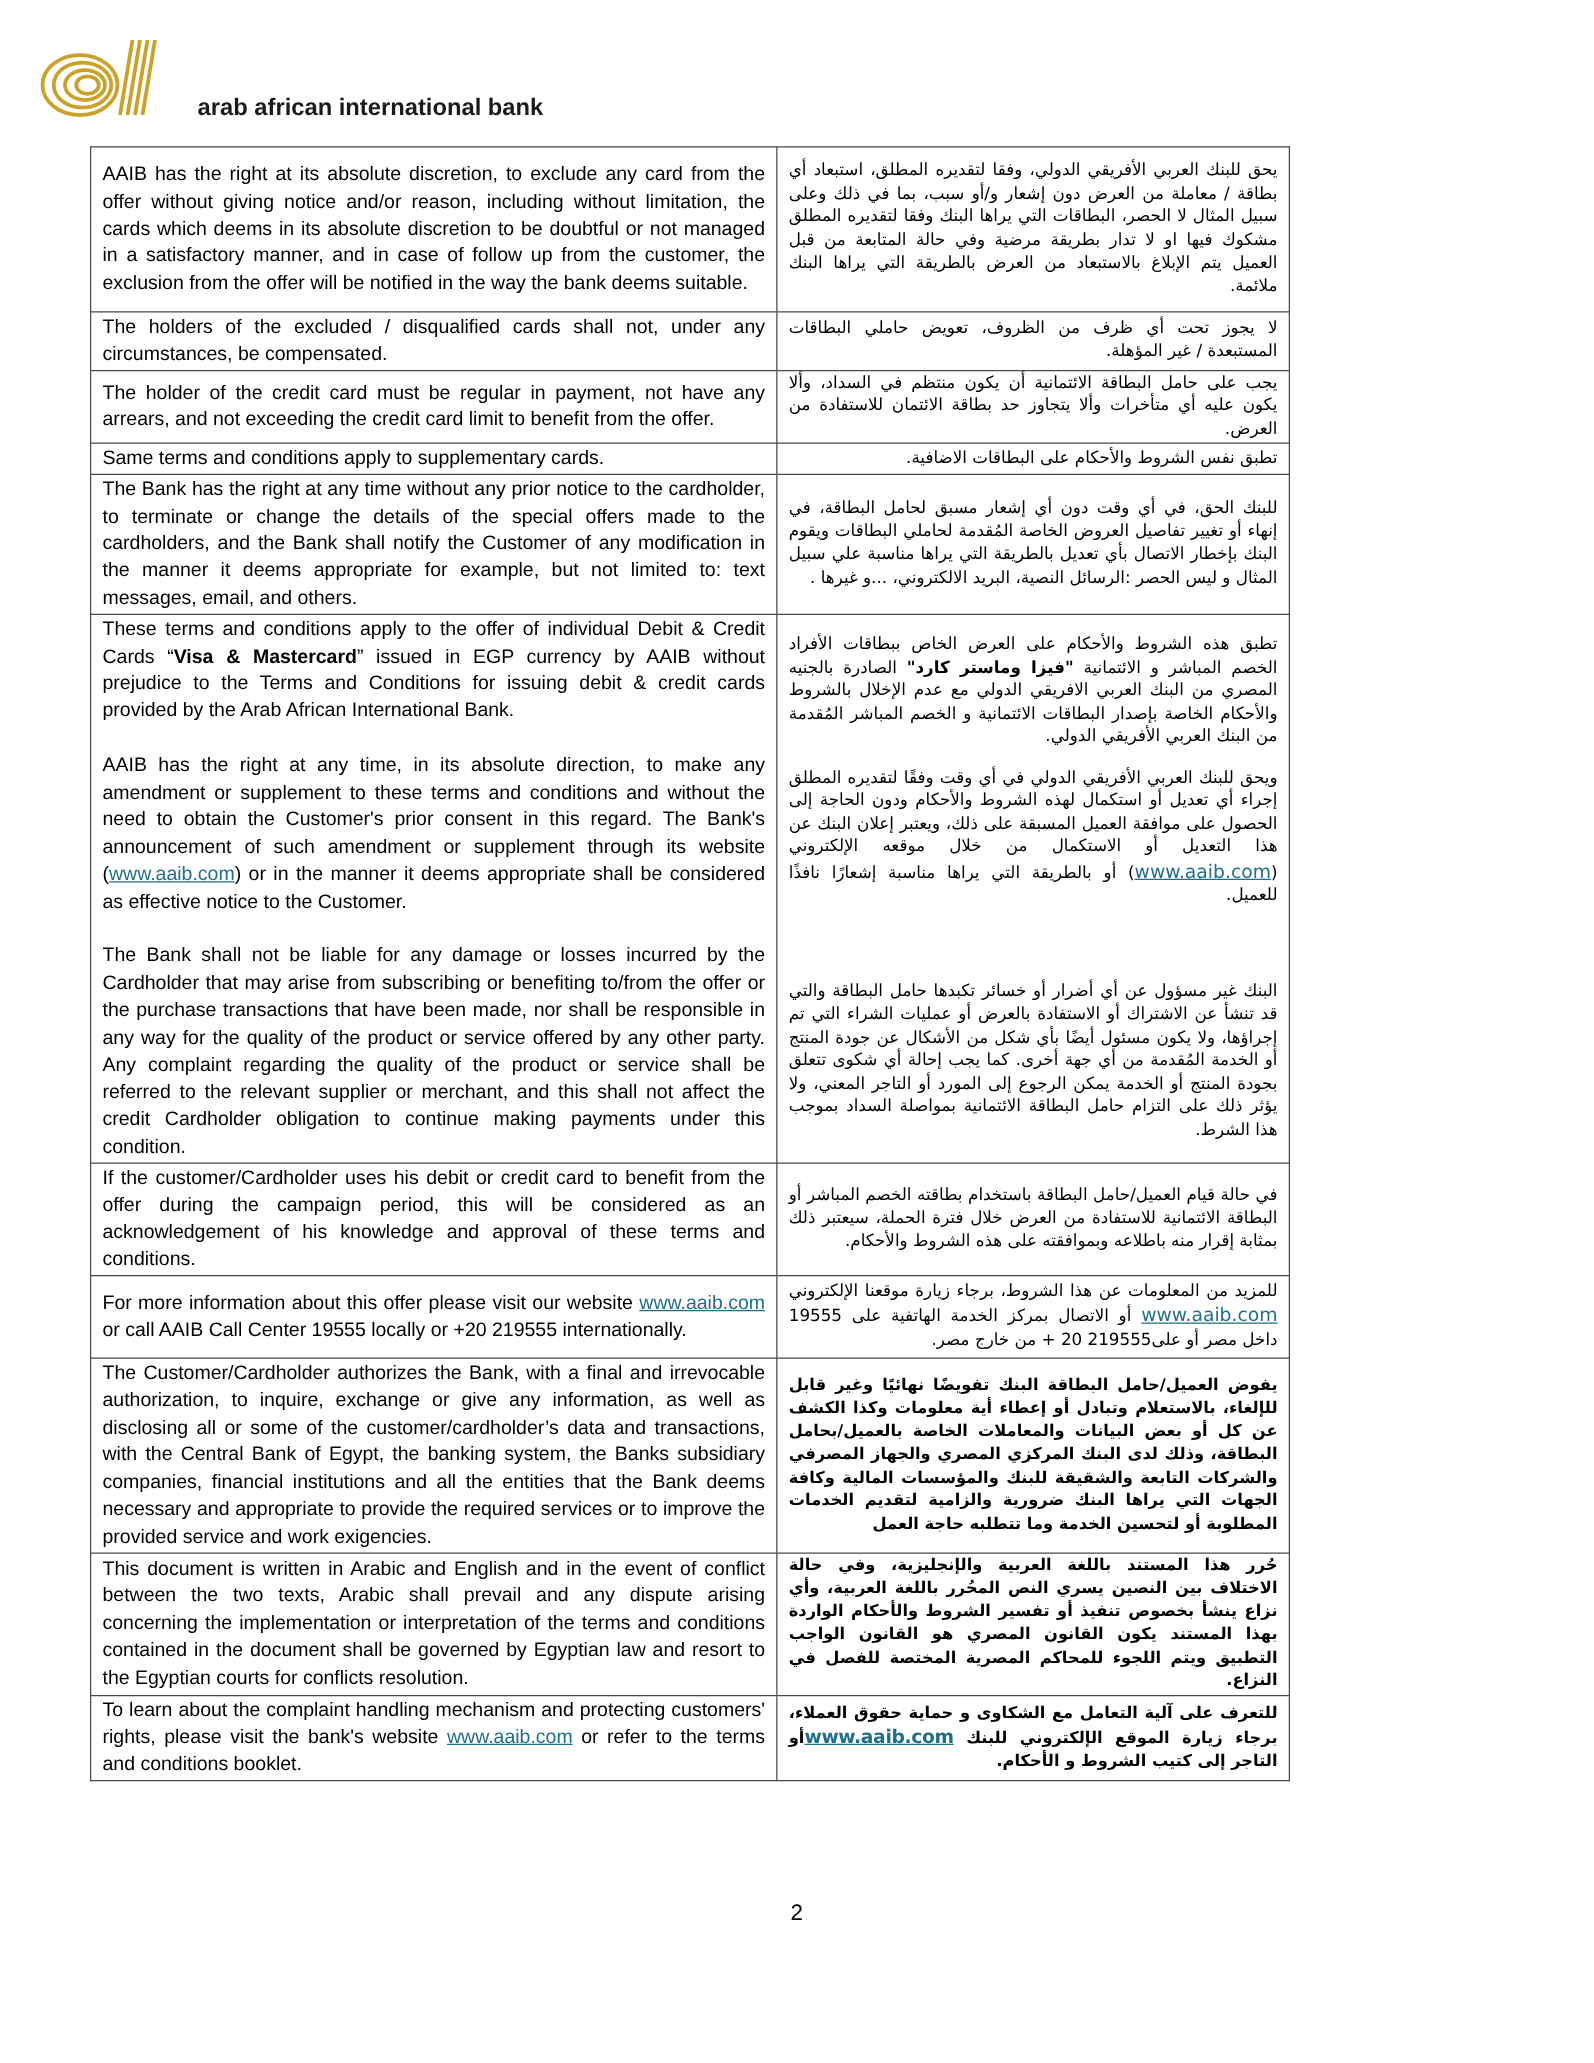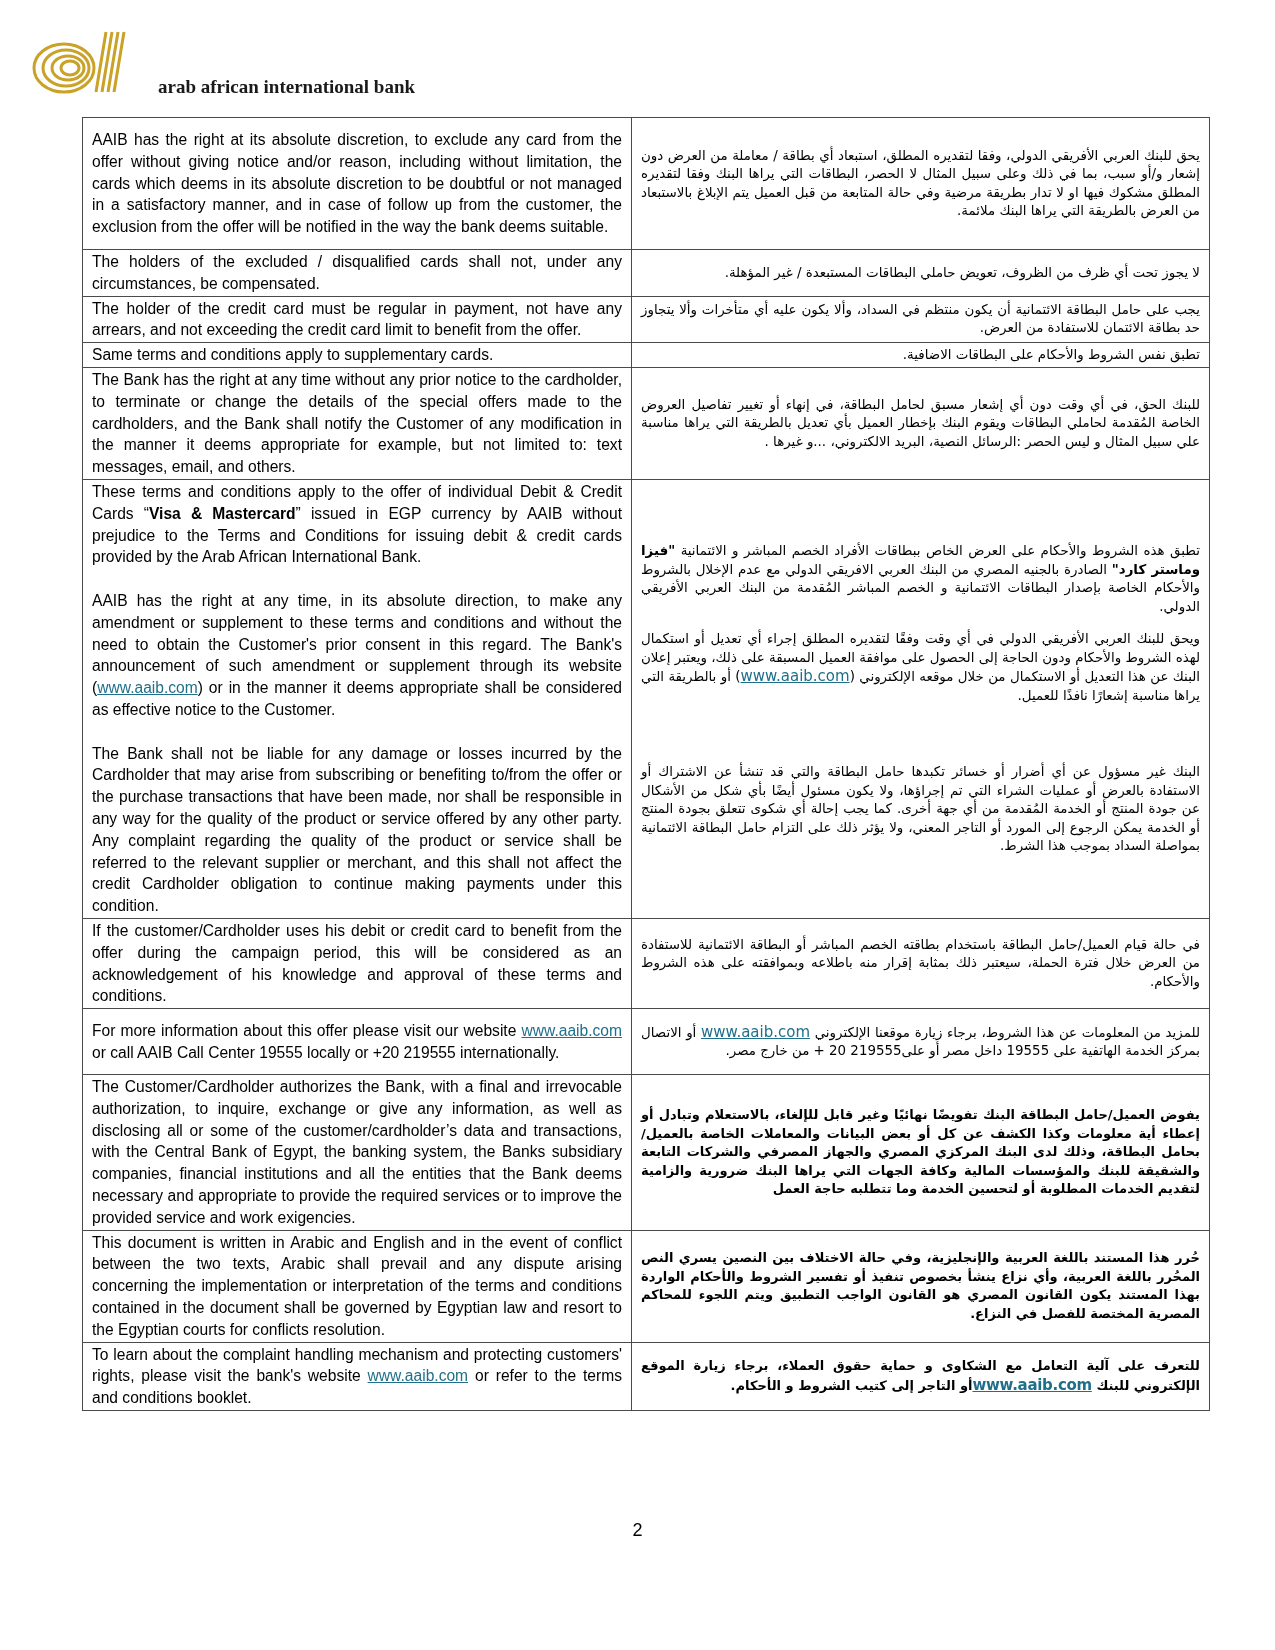--- a/index.html
+++ b/index.html
@@ -1,21 +1,21 @@
 <!DOCTYPE html>
 <html><head>
 <meta charset="utf-8">
 <style>
   html, body { margin:0; padding:0; background:#ffffff; }
   body { width:1275px; height:1650px; position:relative; overflow:hidden; font-family:"Liberation Sans", sans-serif; color:#000; }
   .logo { position:absolute; left:30px; top:28px; height:70px; width:420px; }
   .logo-mark { position:absolute; left:0; top:0; width:100px; height:68px; }
   .logo-ar { position:absolute; left:128px; top:14px; font-family:"DejaVu Serif", serif; font-size:27px; color:#1a1a1a; direction:rtl; white-space:nowrap; letter-spacing:0.5px; }
-  .logo-en { position:absolute; left:128px; top:48px; font-family:Liberation Serif, serif; font-weight:bold; font-size:19px; color:#1a1a1a; white-space:nowrap; }
-  table.terms { position:absolute; left:82px; top:117px; width:1128px; border-collapse:collapse; table-layout:fixed; }
+  .logo-en { position:absolute; left:128px; top:48px; font-family:Liberation Sans, sans-serif; font-weight:bold; font-size:19px; color:#1a1a1a; white-space:nowrap; }
+  table.terms { position:absolute; left:72px; top:117px; width:960px; border-collapse:collapse; table-layout:fixed; }
   table.terms td { border:1.5px solid #4a4a4a; vertical-align:middle; padding:1px 9px 1px 9px; }
   td.en { width:530px; font-family:"Liberation Sans", sans-serif; font-size:15.6px; line-height:21.8px; text-align:justify; vertical-align:top; }
   td.ar { font-family:"DejaVu Sans", sans-serif; font-size:13.4px; line-height:18.5px; direction:rtl; text-align:justify; }
   td.ar.bold { font-weight:bold; font-size:13px; letter-spacing:-0.3px; }
   .gap { display:block; height:21.8px; }
   .gap-ar { display:block; height:40px; }
   a.link { color:#1f6f8b; text-decoration:underline; }
   td.ar a.link { font-size:15px; }
   b.strong { font-weight:bold; }
   .page-num { position:absolute; left:0; width:1275px; top:1520px; text-align:center; font-family:"Liberation Sans", sans-serif; font-size:18px; }
@@ -52,21 +52,21 @@
   <tr style="height:44px;">
     <td class="en">The holder of the credit card must be regular in payment, not have any arrears, and not exceeding the credit card limit to benefit from the offer.</td>
     <td class="ar">يجب على حامل البطاقة الائتمانية أن يكون منتظم في السداد، وألا يكون عليه أي متأخرات وألا يتجاوز حد بطاقة الائتمان للاستفادة من العرض.</td>
   </tr>
   <tr style="height:22px;">
     <td class="en">Same terms and conditions apply to supplementary cards.</td>
     <td class="ar">تطبق نفس الشروط والأحكام على البطاقات الاضافية.</td>
   </tr>
   <tr style="height:110px;">
     <td class="en">The Bank has the right at any time without any prior notice to the cardholder, to terminate or change the details of the special offers made to the cardholders, and the Bank shall notify the Customer of any modification in the manner it deems appropriate for example, but not limited to: text messages, email, and others.</td>
-    <td class="ar">للبنك الحق، في أي وقت دون أي إشعار مسبق لحامل البطاقة، في إنهاء أو تغيير تفاصيل العروض الخاصة المُقدمة لحاملي البطاقات ويقوم البنك بإخطار العميل بأي تعديل بالطريقة التي يراها مناسبة علي سبيل المثال و ليس الحصر :الرسائل النصية، البريد الالكتروني، ...و غيرها .</td>
+    <td class="ar">للبنك الحق، في أي وقت دون أي إشعار مسبق لحامل البطاقة، في إنهاء أو تغيير تفاصيل العروض الخاصة المُقدمة لحاملي البطاقات ويقوم البنك بإخطار الاتصال بأي تعديل بالطريقة التي يراها مناسبة علي سبيل المثال و ليس الحصر :الرسائل النصية، البريد الالكتروني، ...و غيرها .</td>
   </tr>
   <tr style="height:435px;">
     <td class="en">
       <span>These terms and conditions apply to the offer of individual Debit &amp; Credit Cards “</span><b class="strong">Visa &amp; Mastercard</b><span>” issued in EGP currency by AAIB without prejudice to the Terms and Conditions for issuing debit &amp; credit cards provided by the Arab African International Bank.</span>
       <span class="gap"></span>
       <span>AAIB has the right at any time, in its absolute direction, to make any amendment or supplement to these terms and conditions and without the need to obtain the Customer's prior consent in this regard. The Bank's announcement of such amendment or supplement through its website (</span><a class="link">www.aaib.com</a><span>) or in the manner it deems appropriate shall be considered as effective notice to the Customer.</span>
       <span class="gap"></span>
       <span>The Bank shall not be liable for any damage or losses incurred by the Cardholder that may arise from subscribing or benefiting to/from the offer or the purchase transactions that have been made, nor shall be responsible in any way for the quality of the product or service offered by any other party. Any complaint regarding the quality of the product or service shall be referred to the relevant supplier or merchant, and this shall not affect the credit Cardholder obligation to continue making payments under this condition.</span>
     </td>
     <td class="ar">

